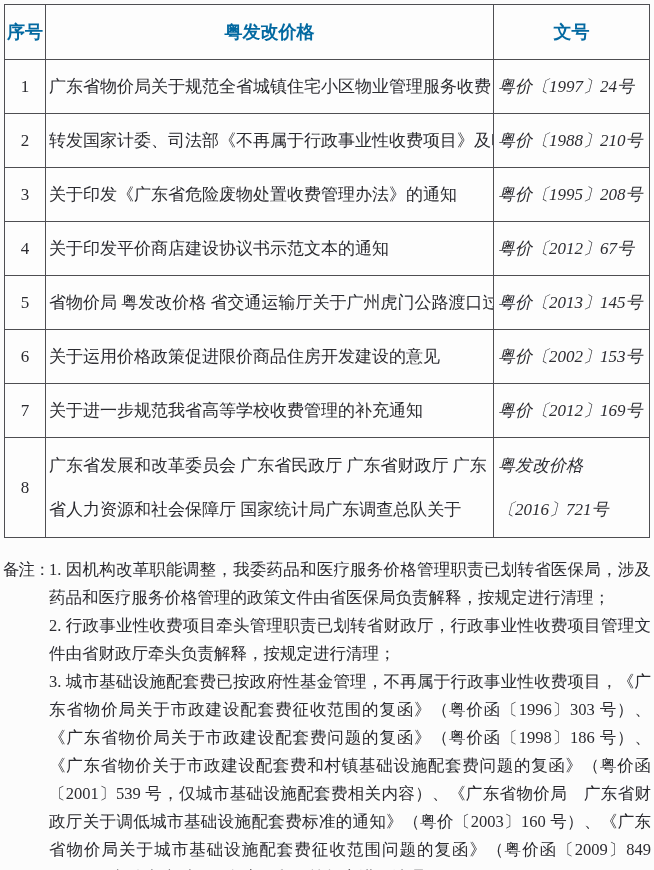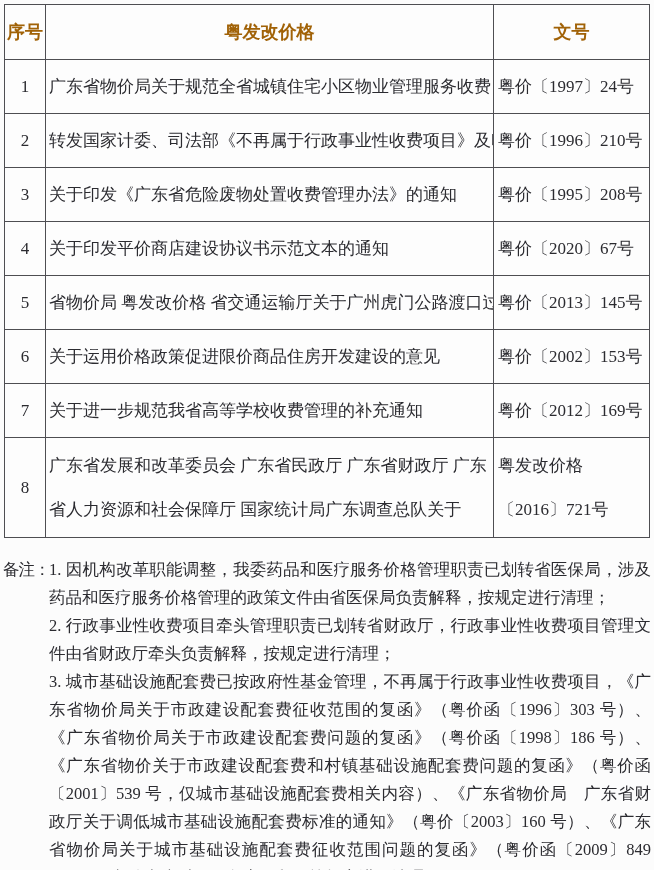--- a/index.html
+++ b/index.html
@@ -27,37 +27,37 @@
     border: 1px solid #4e4e52;
     font-size: 17px;
     vertical-align: middle;
     background: #fdfdfd;
   }
   .doc-table th {
     height: 55px;
     font-weight: bold;
     font-size: 18px;
     text-align: center;
-    color: #a16207;
+    color: #0369a1;
   }
   .doc-table tr.doc-row td { height: 54px; }
   .doc-table tr.doc-row.tall td { height: 100px; }
   td.cell-index { text-align: center; }
   td.cell-title {
     padding: 0 1px 0 3px;
     white-space: nowrap;
     overflow: hidden;
     margin-left: 22px;
   }
   tr.tall td.cell-title {
     white-space: normal;
     line-height: 44px;
     padding-right: 4px;
   }
-  td.cell-number { padding-left: 4px; }
+  td.cell-number { padding-left: 4px; font-style: italic; }
   tr.tall td.cell-number { line-height: 44px; }
 
   .notes {
     position: absolute;
     left: 3px; top: 556px;
     width: 648px;
     display: flex;
     align-items: flex-start;
     font-size: 16.5px;
     line-height: 28px;
@@ -94,31 +94,31 @@
     </thead>
     <tbody>
       <tr class="doc-row">
         <td class="cell-index">1</td>
         <td class="cell-title">广东省物价局关于规范全省城镇住宅小区物业管理服务收费</td>
         <td class="cell-number">粤价〔1997〕24号</td>
       </tr>
       <tr class="doc-row">
         <td class="cell-index">2</td>
         <td class="cell-title">转发国家计委、司法部《不再属于行政事业性收费项目》及印</td>
-        <td class="cell-number">粤价〔1996〕210号</td>
+        <td class="cell-number">粤价〔1988〕210号</td>
       </tr>
       <tr class="doc-row">
         <td class="cell-index">3</td>
         <td class="cell-title">关于印发《广东省危险废物处置收费管理办法》的通知</td>
         <td class="cell-number">粤价〔1995〕208号</td>
       </tr>
       <tr class="doc-row">
         <td class="cell-index">4</td>
         <td class="cell-title">关于印发平价商店建设协议书示范文本的通知</td>
-        <td class="cell-number">粤价〔2020〕67号</td>
+        <td class="cell-number">粤价〔2012〕67号</td>
       </tr>
       <tr class="doc-row">
         <td class="cell-index">5</td>
         <td class="cell-title">省物价局 粤发改价格 省交通运输厅关于广州虎门公路渡口过</td>
         <td class="cell-number">粤价〔2013〕145号</td>
       </tr>
       <tr class="doc-row">
         <td class="cell-index">6</td>
         <td class="cell-title">关于运用价格政策促进限价商品住房开发建设的意见</td>
         <td class="cell-number">粤价〔2002〕153号</td>

